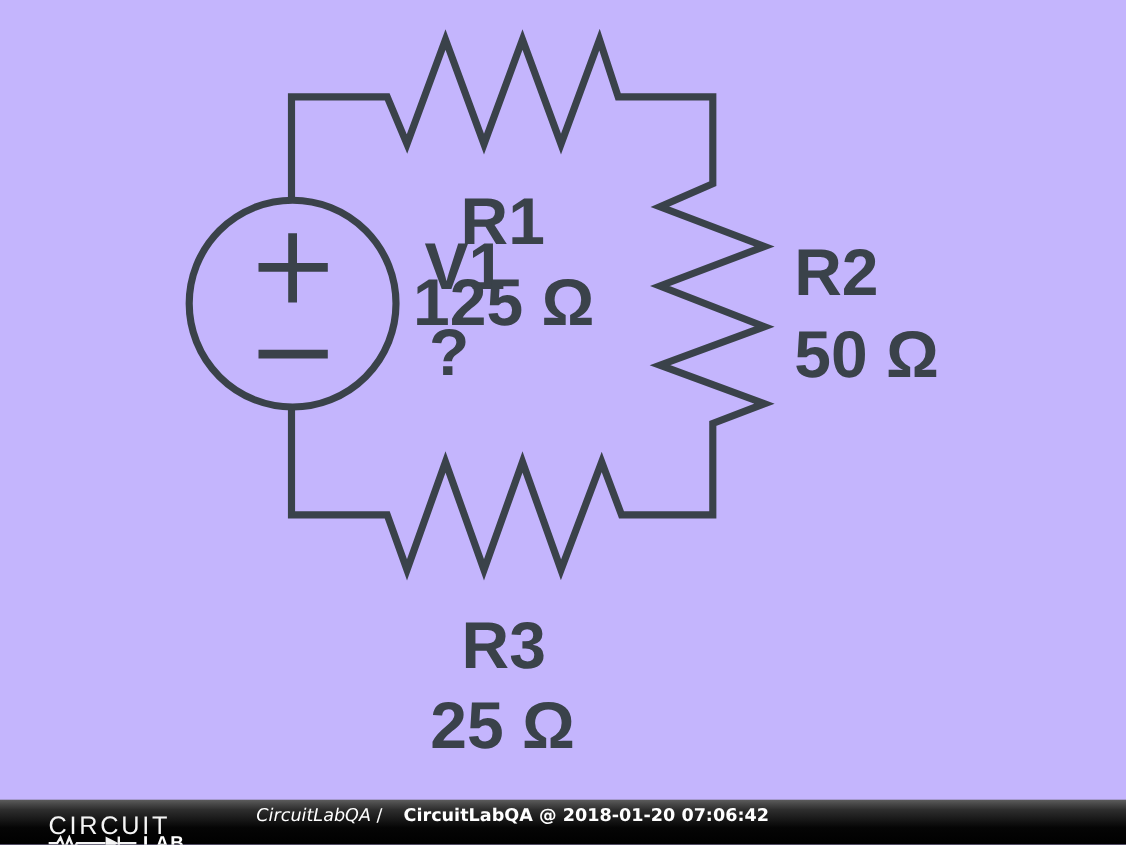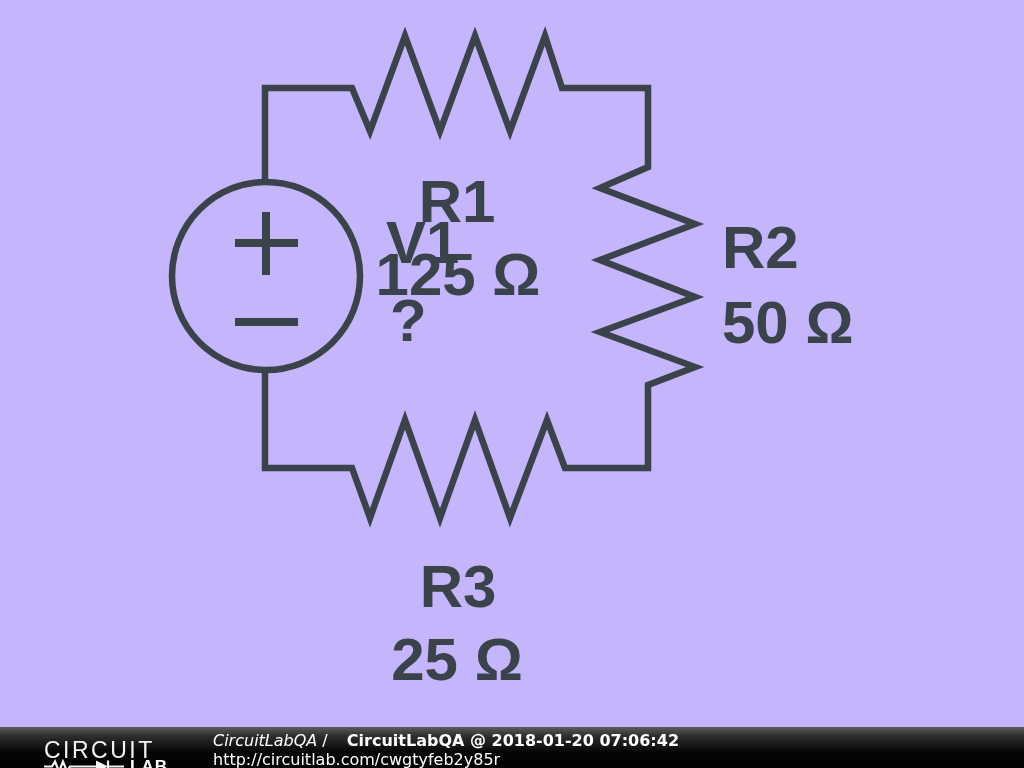--- a/index.html
+++ b/index.html
@@ -32,21 +32,21 @@
   .cl-logo-glyph { display:block; }
   .cl-logo-lab {
     font-family:"Liberation Sans", sans-serif; font-weight:bold;
     font-size:17px; letter-spacing:1px; line-height:15px; margin-left:-1px;
   }
   .footer-credit {
     position:absolute; left:213px; top:4px;
     font-family:"DejaVu Sans", sans-serif; font-size:16px; line-height:19px;
     color:#fff; white-space:nowrap;
   }
-  .credit-author { font-style:italic; }
+  .credit-author { font-style:italic;margin-left:20px; }
   .credit-rest { font-weight:bold;margin-left:14px; }
   .footer-url { font-weight:normal; }
 </style>
 </head>
 <body>
 
 <div class="stage">
 
   <svg class="schematic-svg" width="1024" height="727" viewBox="0 0 1024 727" xmlns="http://www.w3.org/2000/svg">
 
@@ -85,17 +85,16 @@
           <path d="M64,1.5 L64,13.5 M64,7.5 L80,7.5" fill="none" stroke="#f4f4f4" stroke-width="2.2"></path>
         </svg>
         <span class="cl-logo-lab">LAB</span>
       </div>
     </div>
 
     <div class="footer-credit">
       <div>
         <span class="credit-author">CircuitLabQA</span><span> / </span><span class="credit-rest">CircuitLabQA @ 2018-01-20 07:06:42</span>
       </div>
-      <div class="footer-url">http://circuitlab.com/cwgtyfeb2y85r</div>
     </div>
 
   </div>
 </div>
 
 </body></html>

